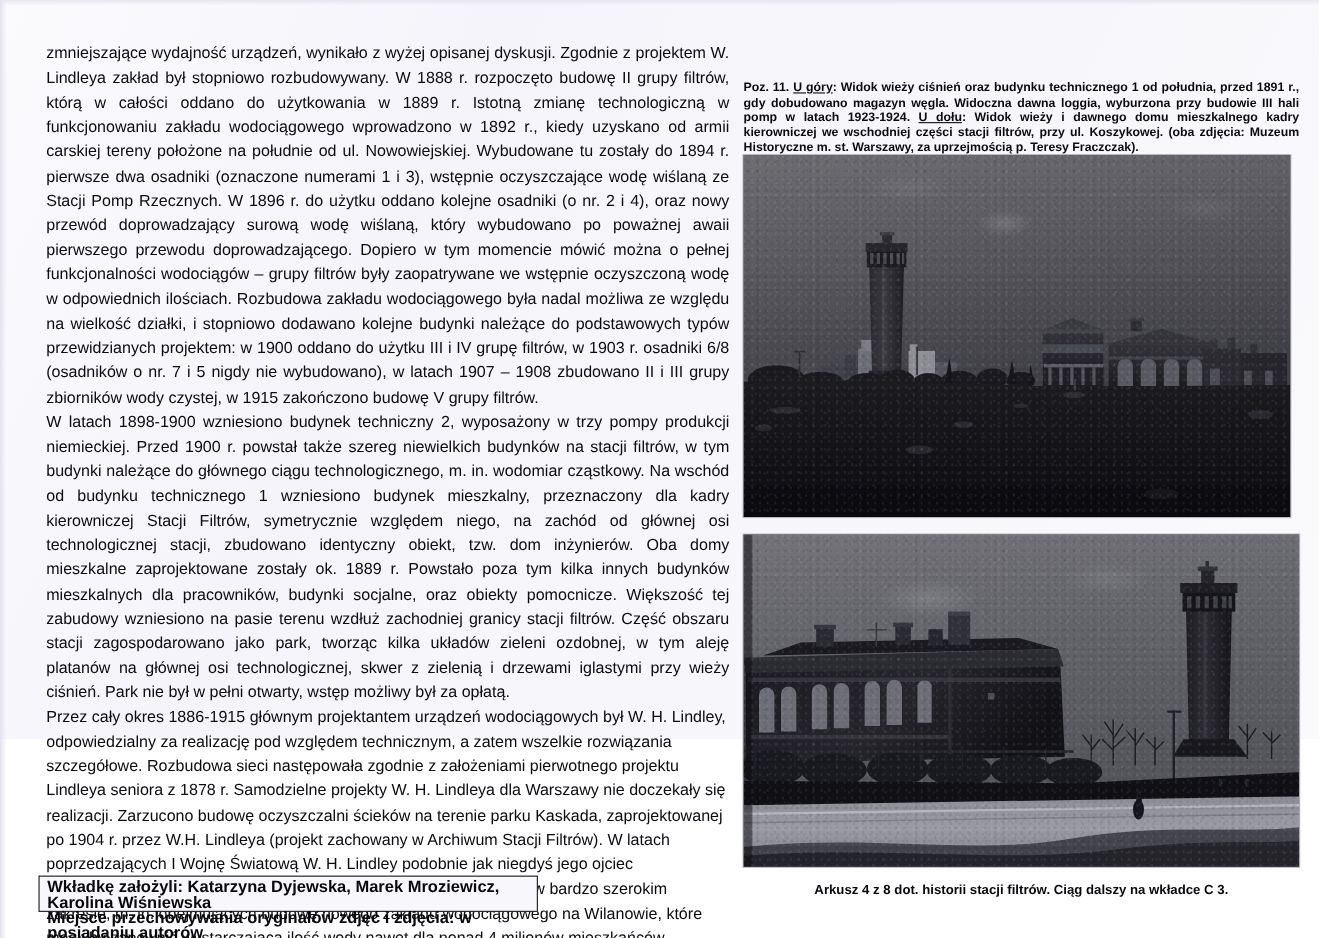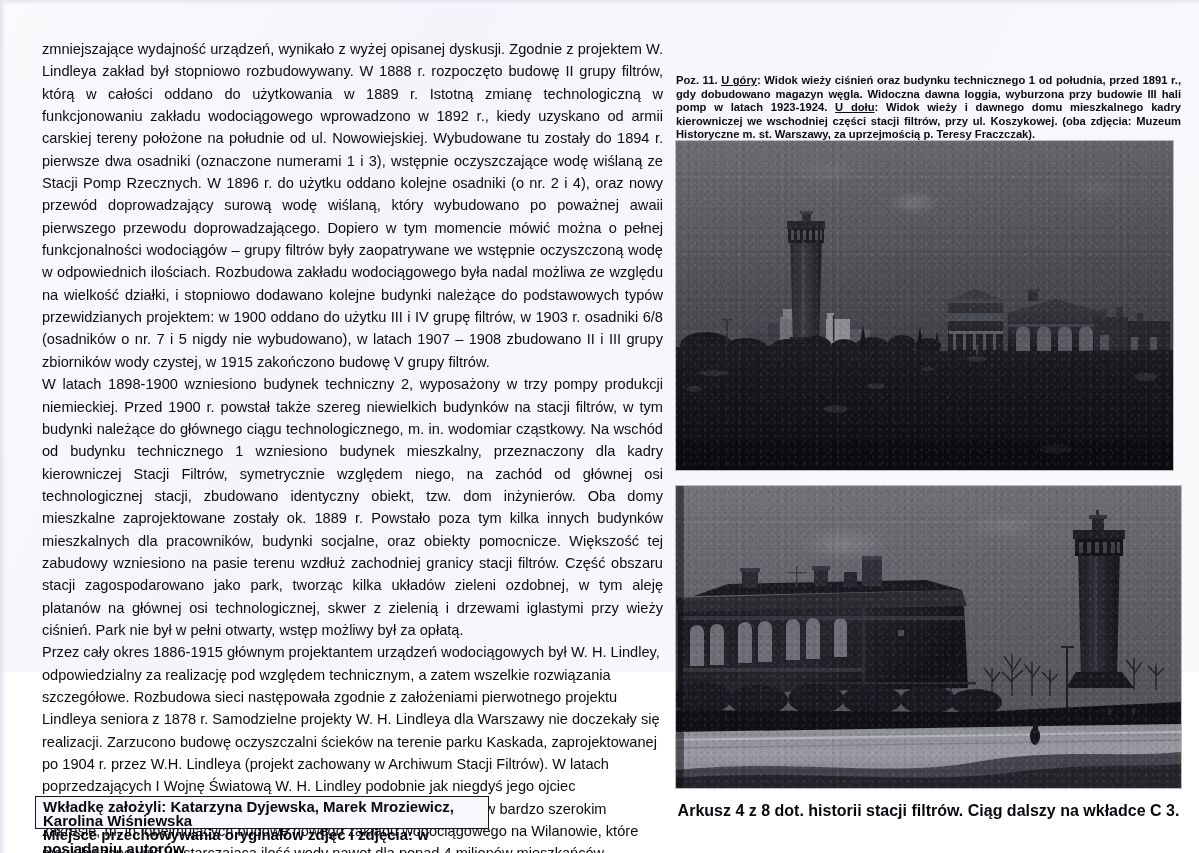--- a/index.html
+++ b/index.html
@@ -108,21 +108,21 @@
     line-height: 14px;
     font-weight: bold;
     color: #08080d;
   }
   #sheet-note {
     position: absolute;
     left: 676px;
     top: 802px;
     width: 505px;
     text-align: center;
-    font-size: 16px;
+    font-size: 12px;
     font-weight: bold;
     color: #08080d;
   }
 </style>
 </head>
 <body>
 
 <div id="page">
 
   <div id="body-column">

